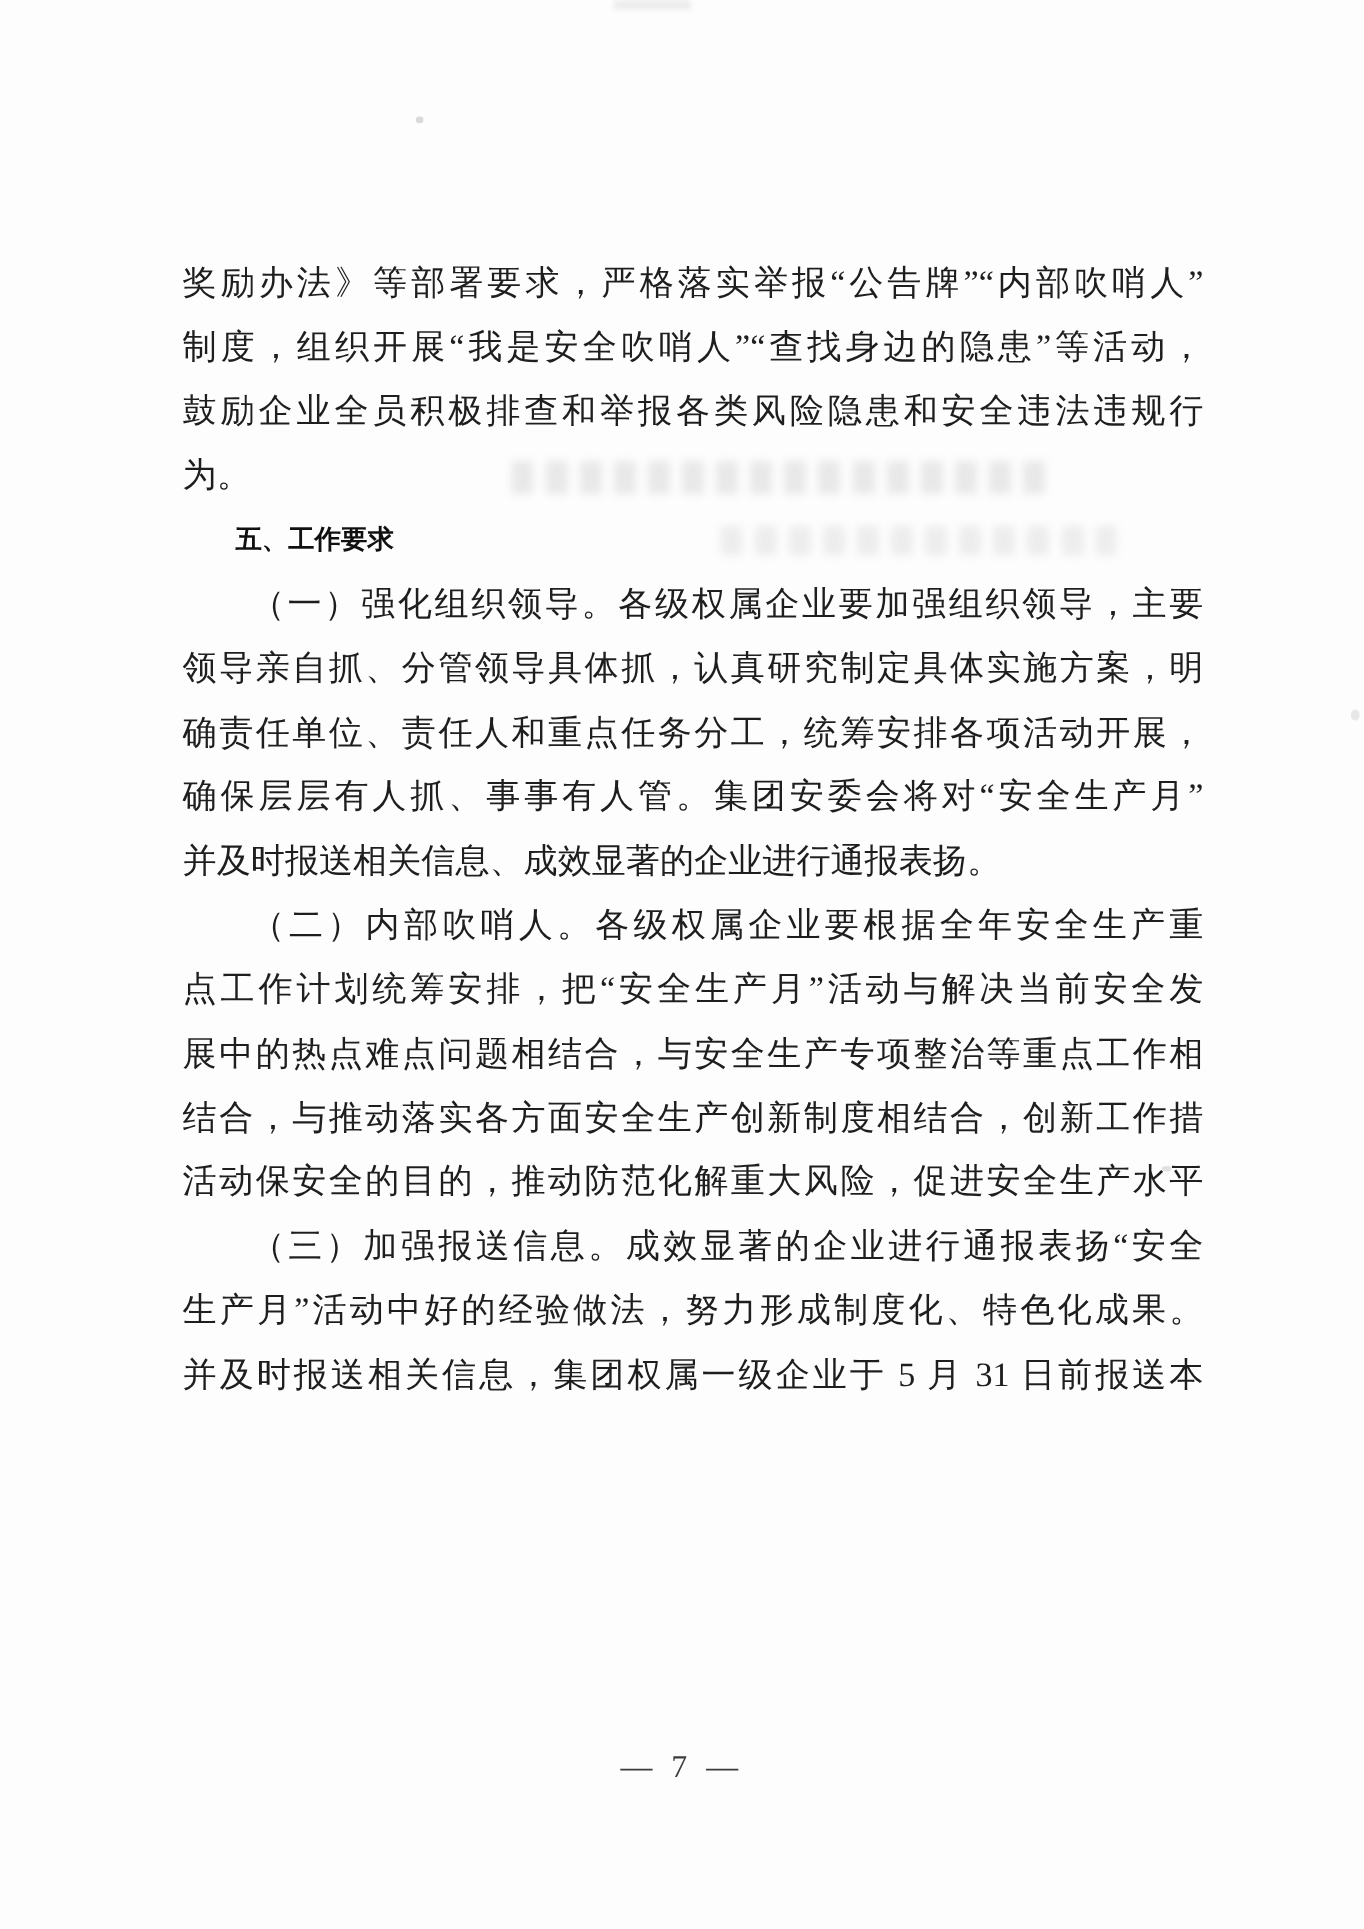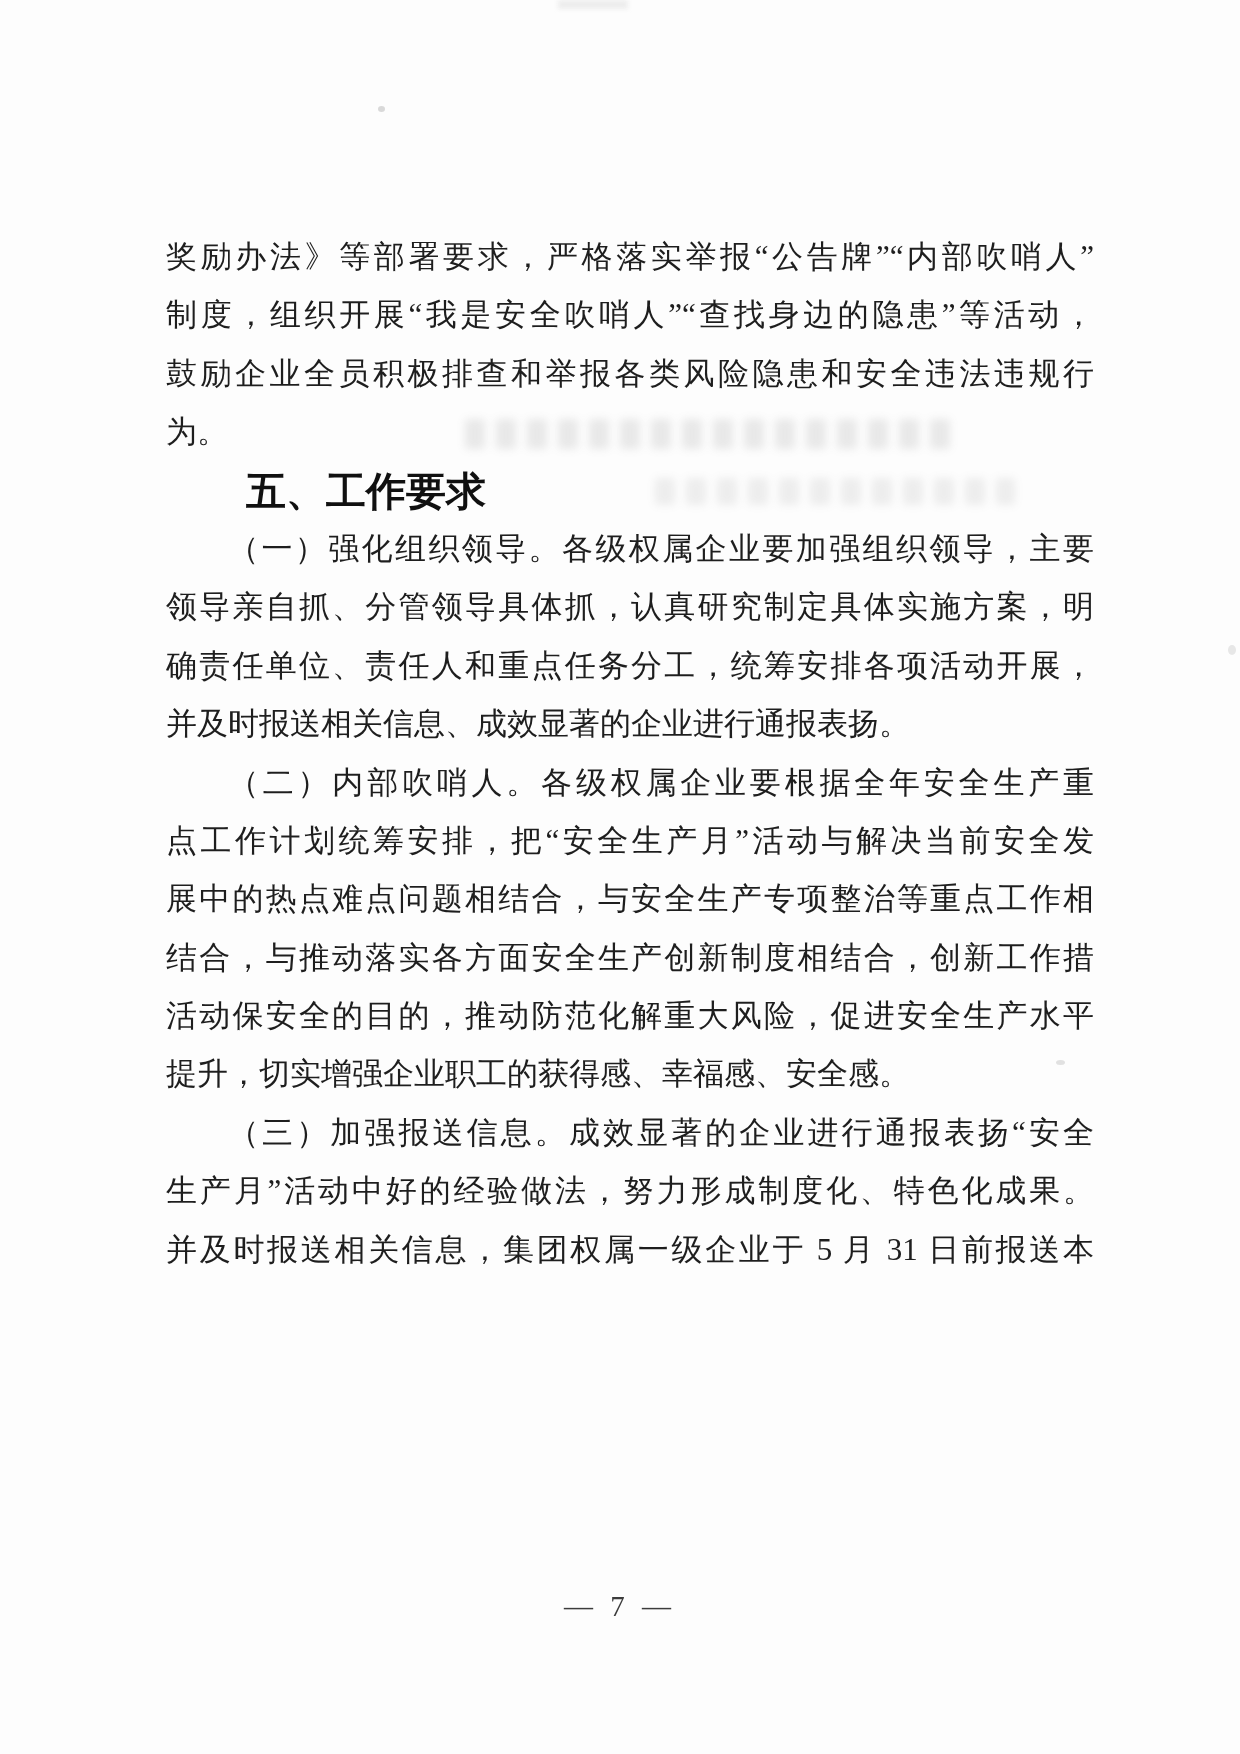--- a/index.html
+++ b/index.html
@@ -34,21 +34,21 @@
     text-align-last: justify;
     text-justify: inter-character;
   }
   .line.end { text-align: left; }
   .line.indent { text-indent: 2em; }
   .line.heading {
     font-family: "Liberation Sans", "DejaVu Sans", sans-serif;
     font-weight: 700;
     color: #101010;
     text-indent: 2em;
-    font-size: 40px;
+    font-size: 24px;
     text-align: left;
   }
   .page-number {
     position: absolute;
     top: 1578px;
     left: 0;
     width: 100%;
     height: 56px;
     line-height: 56px;
     text-align: center;
@@ -89,27 +89,27 @@
 
   <div class="doc-body">
     <div class="line full">奖励办法》等部署要求，严格落实举报“公告牌”“内部吹哨人”</div>
     <div class="line full">制度，组织开展“我是安全吹哨人”“查找身边的隐患”等活动，</div>
     <div class="line full">鼓励企业全员积极排查和举报各类风险隐患和安全违法违规行</div>
     <div class="line end">为。</div>
     <div class="line heading">五、工作要求</div>
     <div class="line full indent">（一）强化组织领导。各级权属企业要加强组织领导，主要</div>
     <div class="line full">领导亲自抓、分管领导具体抓，认真研究制定具体实施方案，明</div>
     <div class="line full">确责任单位、责任人和重点任务分工，统筹安排各项活动开展，</div>
+    <div class="line full">确保层层有人抓、事事有人管。集团安委会将对“安全生产月”</div>
     <div class="line end">并及时报送相关信息、成效显著的企业进行通报表扬。</div>
     <div class="line full indent">（二）内部吹哨人。各级权属企业要根据全年安全生产重</div>
     <div class="line full">点工作计划统筹安排，把“安全生产月”活动与解决当前安全发</div>
     <div class="line full">展中的热点难点问题相结合，与安全生产专项整治等重点工作相</div>
     <div class="line full">结合，与推动落实各方面安全生产创新制度相结合，创新工作措</div>
     <div class="line full">活动保安全的目的，推动防范化解重大风险，促进安全生产水平</div>
-    <div class="line end">提升，切实增强企业职工的获得感、幸福感、安全感。</div>
     <div class="line full indent">（三）加强报送信息。成效显著的企业进行通报表扬“安全</div>
     <div class="line full">生产月”活动中好的经验做法，努力形成制度化、特色化成果。</div>
     <div class="line full">并及时报送相关信息，集团权属一级企业于 5 月 31 日前报送本</div>
   </div>
 
   <div class="page-number">— 7 —</div>
 
 </div>
 
 </body></html>

